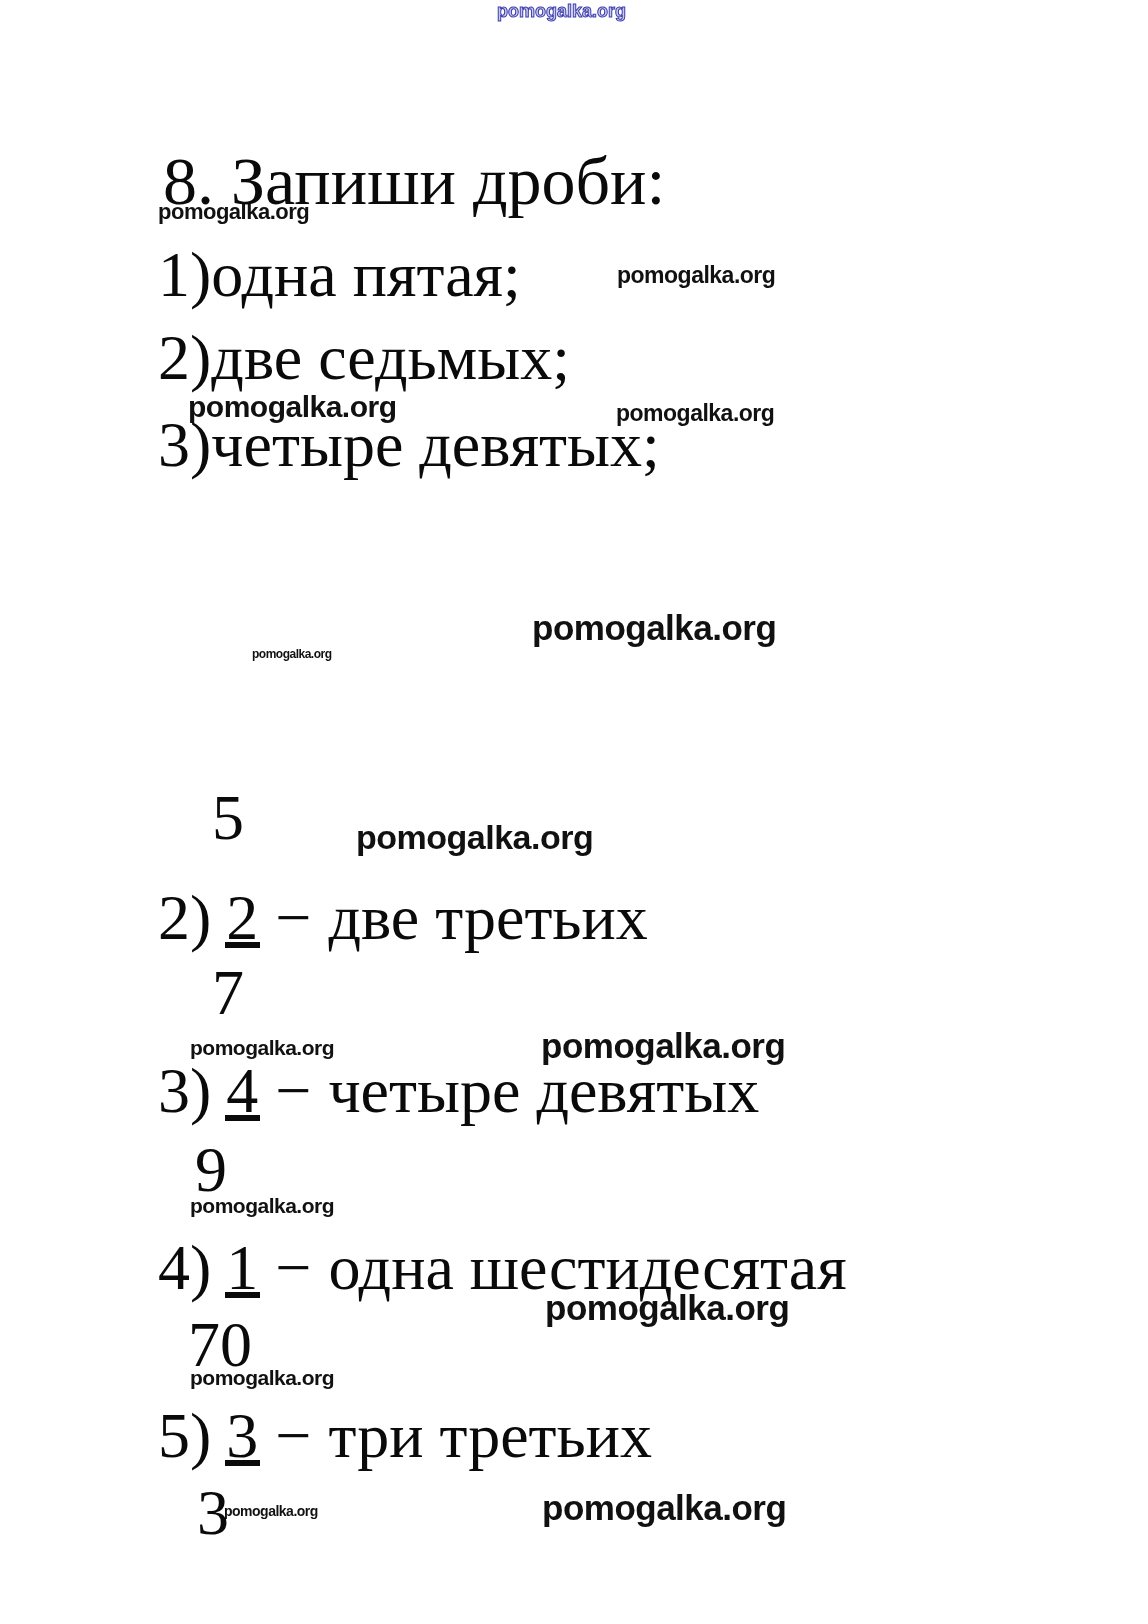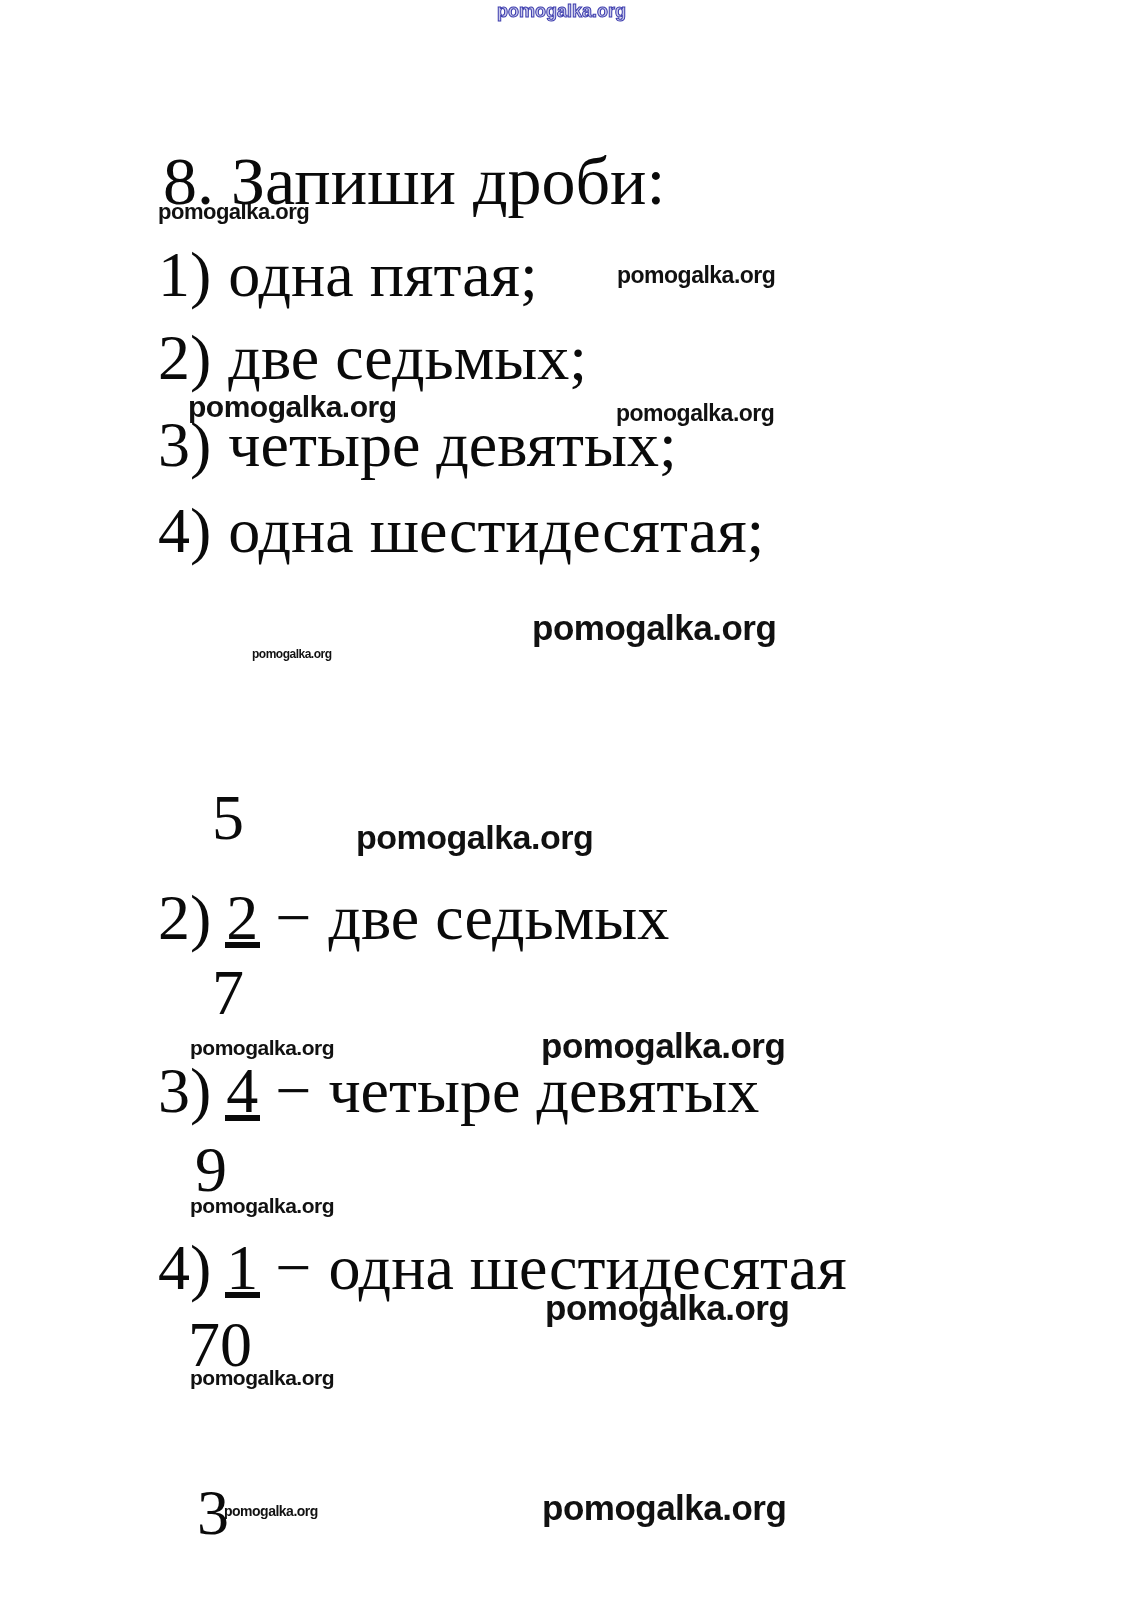--- a/index.html
+++ b/index.html
@@ -7,21 +7,21 @@
     position:relative;width:1148px;height:1624px;background:#ffffff;overflow:hidden;
     font-family:"Liberation Serif","DejaVu Serif",serif;color:#0a0a0a;
   }
   .title{
     position:absolute;left:158px;top:142px;margin:5px;font-size:68px;line-height:1;
     font-weight:400;white-space:nowrap;
   }
   .task,.ans{
     position:absolute;left:158px;font-size:64px;line-height:1;white-space:nowrap;
   }
-  .task .txt{margin-left:17px;}
+  .task .txt{}
   .ans .num{display:inline-block;line-height:1;position:relative;margin-left:15px;}
   .ans .num::after{
     content:"";position:absolute;left:-1px;right:-2px;bottom:2px;height:6px;
     background:#0a0a0a;
   }
   .ans .dash{margin:0 17px;}
   .den{position:absolute;font-size:64px;line-height:1;}
   .wm{
     position:absolute;font-family:"Liberation Sans","DejaVu Sans",sans-serif;
     font-weight:600;color:var(--wm-black,#111111);line-height:1;white-space:nowrap;
@@ -57,36 +57,36 @@
 
   <div class="task" style="top:243px">
     <span class="lbl">1)</span><span class="txt">одна пятая;</span>
   </div>
   <div class="task" style="top:326px">
     <span class="lbl">2)</span><span class="txt">две седьмых;</span>
   </div>
   <div class="task" style="top:413px">
     <span class="lbl">3)</span><span class="txt">четыре девятых;</span>
   </div>
-  <div class="task" style="top:499px">
-    <span class="lbl">4)</span><span class="txt">одна шестидесятая;</span>
-  </div>
 
   <span class="den" style="left:212px;top:786px">5</span>
 
   <div class="ans" style="top:886px">
-    <span class="lbl">2)</span><span class="num">2</span><span class="dash">−</span><span class="txt">две седьмых</span>
+    <span class="lbl">2)</span><span class="num">2</span><span class="dash">−</span><span class="txt">две третьих</span>
   </div>
   <span class="den" style="left:212px;top:961px">7</span>
 
   <div class="ans" style="top:1059px">
     <span class="lbl">3)</span><span class="num">4</span><span class="dash">−</span><span class="txt">четыре девятых</span>
   </div>
   <span class="den" style="left:195px;top:1138px">9</span>
 
   <div class="ans" style="top:1236px">
     <span class="lbl">4)</span><span class="num">1</span><span class="dash">−</span><span class="txt">одна шестидесятая</span>
   </div>
   <span class="den" style="left:188px;top:1313px">70</span>
 
+  <div class="ans" style="top:1404px">
+    <span class="lbl">5)</span><span class="num">3</span><span class="dash">−</span><span class="txt">три третьих</span>
+  </div>
   <span class="den" style="left:197px;top:1481px">3</span>
 
 </div>
 
 </body></html>

